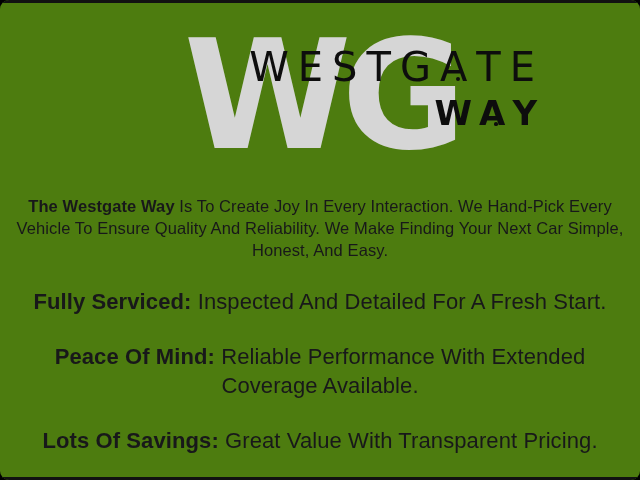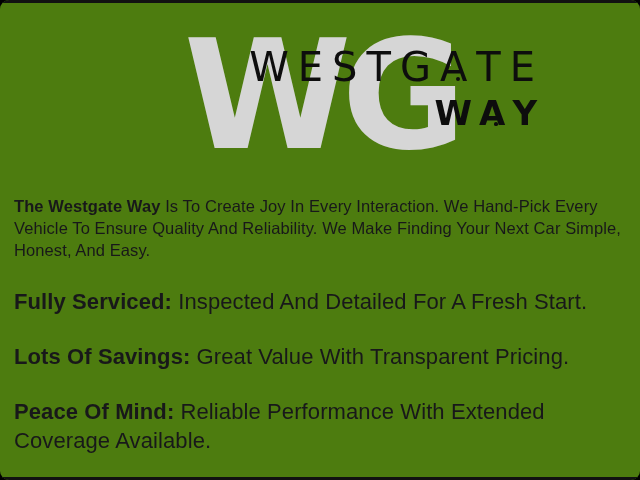--- a/index.html
+++ b/index.html
@@ -109,21 +109,21 @@
   }
 
   
   .copy {
     position: absolute;
     top: 196px;
     left: 0;
     width: 640px;
     padding: 0 14px;
     box-sizing: border-box;
-    text-align: left;
+    text-align: center;
     color: #18181a;
     z-index: 5;
   }
 
   .intro {
     font-size: 16.5px;
     line-height: 1.32;
     letter-spacing: 0.1px;
     margin: 0;
   }
@@ -163,21 +163,21 @@
 
     </div>
   </div>
 
   <div class="copy">
 
     <p class="intro"><span class="b">The Westgate Way</span><span> Is To Create Joy In Every Interaction. We Hand-Pick Every Vehicle To Ensure Quality And Reliability. We Make Finding Your Next Car Simple, Honest, And Easy.</span></p>
 
     <p class="feature feature-1"><span class="b">Fully Serviced:</span><span> Inspected And Detailed For A Fresh Start.</span></p>
 
+    <p class="feature feature-3"><span class="b">Peace Of Mind:</span><span> Reliable Performance With Extended Coverage Available.</span></p>
+
     <p class="feature feature-2"><span class="b">Lots Of Savings:</span><span> Great Value With Transparent Pricing.</span></p>
-
-    <p class="feature feature-3"><span class="b">Peace Of Mind:</span><span> Reliable Performance With Extended Coverage Available.</span></p>
 
   </div>
 
   <div class="edge-band bottom"></div>
 
 </div>
 
 </body></html>

